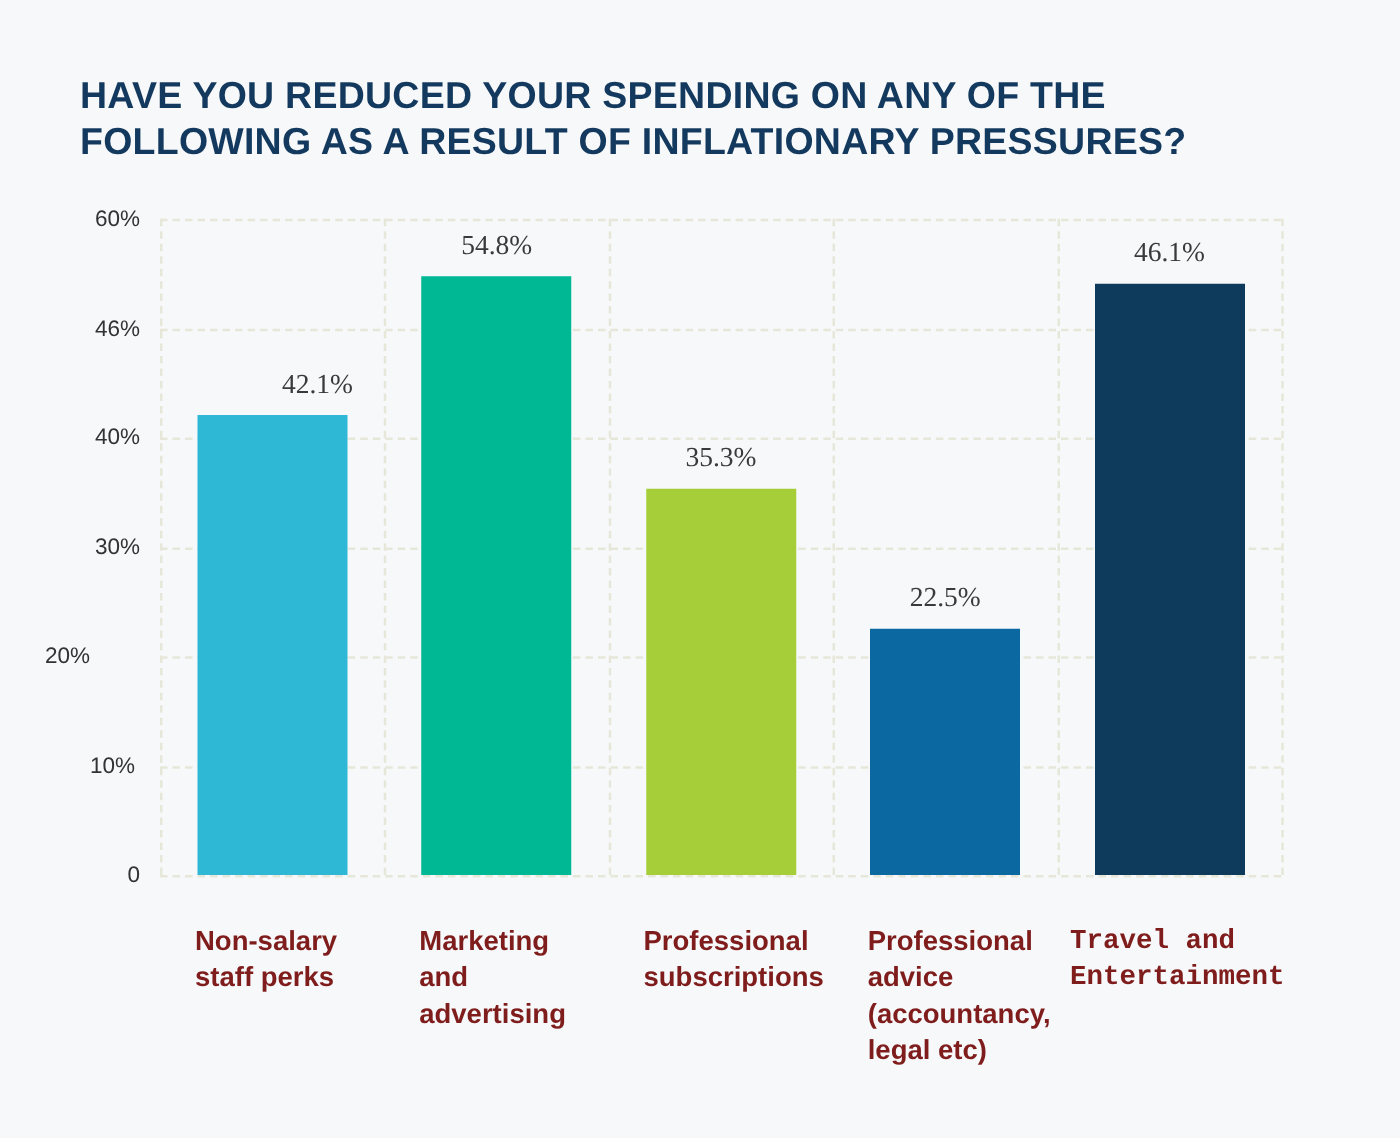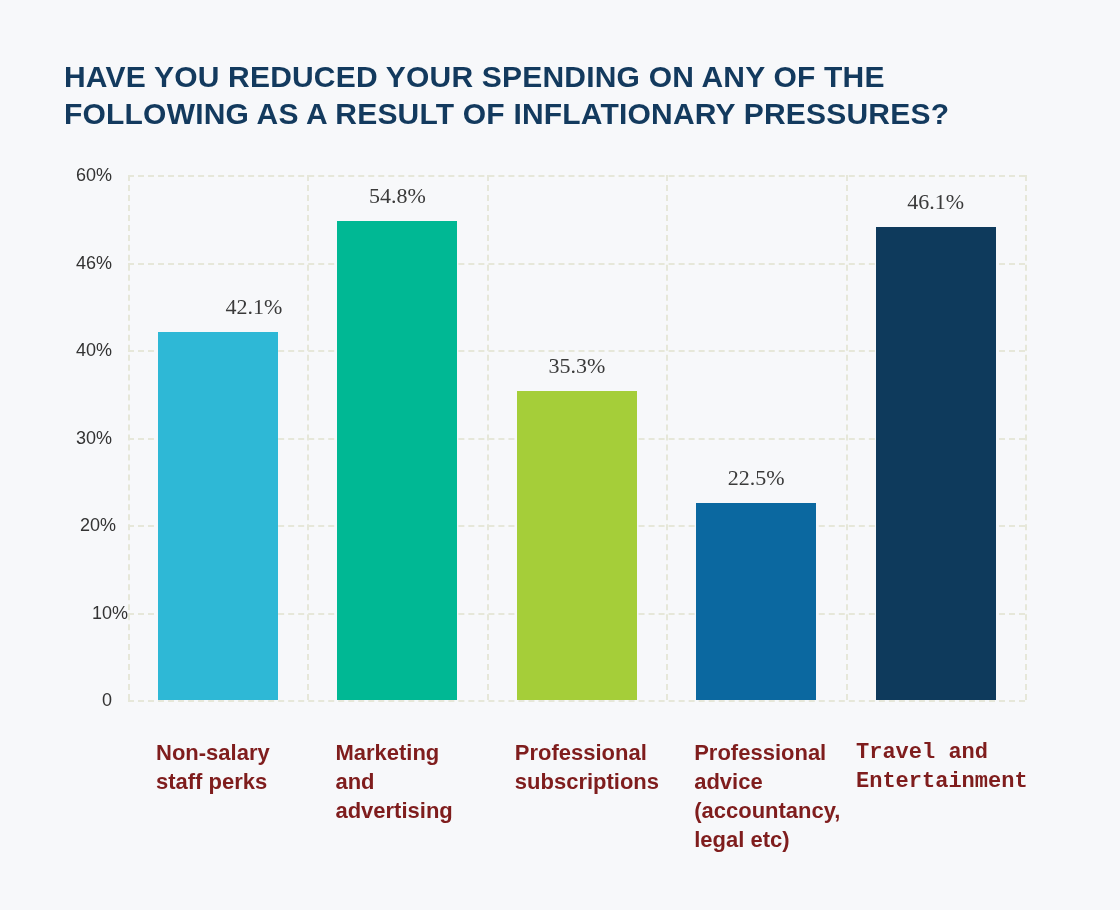--- a/index.html
+++ b/index.html
@@ -109,22 +109,22 @@
 
 <div id="figure">
 
   <div id="chart-title">
     <span class="tline">HAVE YOU REDUCED YOUR SPENDING ON ANY OF THE</span>
     <span class="tline">FOLLOWING AS A RESULT OF INFLATIONARY PRESSURES?</span>
   </div>
 
   <div id="yaxis">
       <div class="ytick" style="left: 12px; top: 700px;">0</div>
-      <div class="ytick" style="left: 28px; top: 612.5px;">10%</div>
-      <div class="ytick" style="left: 16px; top: 525px;">20%</div>
+      <div class="ytick" style="left: 8px; top: 612.5px;">10%</div>
+      <div class="ytick" style="left: 4px; top: 525px; text-align: center;">20%</div>
       <div class="ytick" style="left: 12px; top: 437.5px;">30%</div>
       <div class="ytick" style="left: 12px; top: 350px;">40%</div>
       <div class="ytick" style="left: 12px; top: 262.5px;">46%</div>
       <div class="ytick" style="left: 12px; top: 175px;">60%</div>
     </div>
 
   <div id="plot-area">
     <div id="grid-layer">
         <div class="gridline-h" style="top: 525px;"></div>
         <div class="gridline-h" style="top: 437.5px;"></div>

